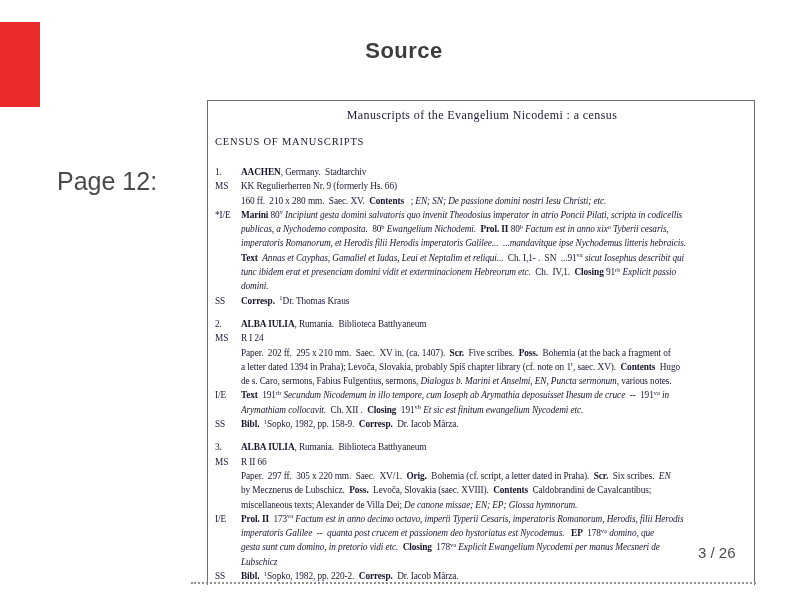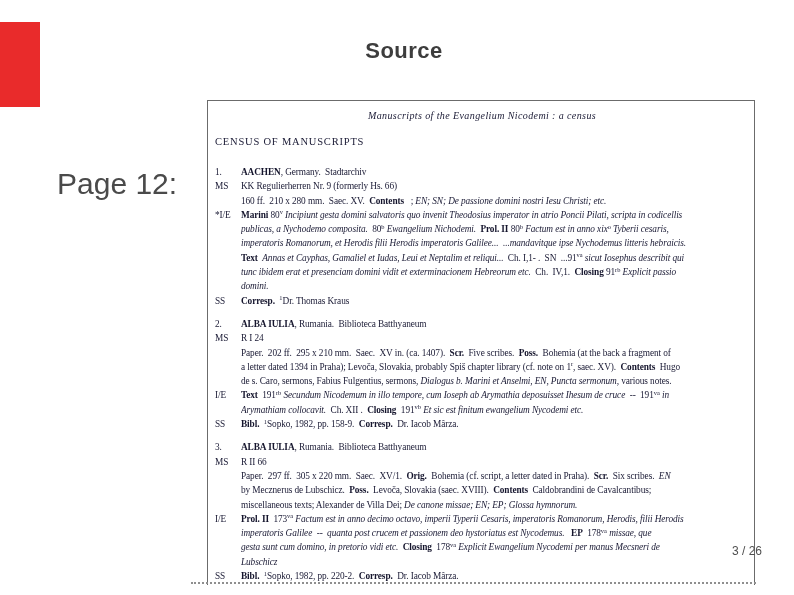--- a/index.html
+++ b/index.html
@@ -5,42 +5,42 @@
   html,body{margin:0;padding:0;}
   body{width:794px;height:595px;background:#ffffff;position:relative;overflow:hidden;
        font-family:"Liberation Sans",sans-serif;}
   .slide{position:absolute;inset:0;border-radius:11px;}
 
   .accent-bar{position:absolute;left:0;top:22px;width:40px;height:85px;background:#e92b2b;}
 
   .slide-title{position:absolute;left:0;top:38px;width:100%;text-align:center;
     transform:translateX(7px);font-size:22px;font-weight:bold;color:#3d3d3d;letter-spacing:.5px;}
 
-  .page-label{position:absolute;left:57px;top:167px;font-size:30px;color:#4a4a4a;}
+  .page-label{position:absolute;left:57px;top:167px;font-size:25px;color:#4a4a4a;}
 
   .scan-box{position:absolute;left:207px;top:100px;width:548px;height:485px;box-sizing:border-box;
     background:#ffffff;border:1px solid #6b6b6b;border-bottom:none;overflow:hidden;
     padding:7px 5px 0 7px;font-family:"Liberation Serif",serif;color:#20203a;}
-  .scan-title{text-align:center;font-style:italic;font-size:10px;line-height:15px;
+  .scan-title{text-align:center;font-size:12px;line-height:15px;
     letter-spacing:.4px;margin-bottom:12px;}
   .scan-heading{font-size:10.5px;line-height:13px;letter-spacing:.8px;}
   .entries{margin-top:17px;}
   .entry + .entry{margin-top:9px;}
   .row{display:flex;font-size:9.3px;line-height:14.3px;letter-spacing:-.1px;}
   .lab{flex:0 0 26px;width:26px;}
   .txt{flex:1;white-space:nowrap;overflow:hidden;}
   .b{font-weight:bold;color:#15152d;}
   .i{font-style:italic;}
   .txt sup{font-size:6.4px;line-height:0;vertical-align:baseline;position:relative;top:-3.5px;letter-spacing:0;}
 
   .dotted-line{position:absolute;left:191px;top:582px;width:565px;height:0;
     border-top:2px dotted #8f8f8f;}
 
-  .page-number{position:absolute;left:698px;top:544px;width:64px;text-align:right;
-    font-size:12px;color:#4f4f4f;z-index:5;background:transparent;}
+  .page-number{position:absolute;left:698px;top:544px;width:64px;text-align:left;
+    font-size:15px;color:#4f4f4f;z-index:5;background:transparent;}
 </style>
 </head>
 <body>
 
 <div class="slide">
 
   <div class="accent-bar"></div>
 
   <div class="slide-title">Source</div>
 
@@ -146,21 +146,21 @@
           <div class="row">
             <span class="lab"></span>
             <span class="txt"><span>miscellaneous texts; Alexander de Villa Dei; </span><span class="i">De canone missae; EN; EP; Glossa hymnorum.</span></span>
           </div>
           <div class="row">
             <span class="lab">I/E</span>
             <span class="txt"><span class="b">Prol. II</span><span> &nbsp;173</span><sup>va</sup><span> </span><span class="i">Factum est in anno decimo octavo, imperii Typerii Cesaris, imperatoris Romanorum, Herodis, filii Herodis</span></span>
           </div>
           <div class="row">
             <span class="lab"></span>
-            <span class="txt"><span class="i">imperatoris Galilee</span><span> &nbsp;-- &nbsp;</span><span class="i">quanta post crucem et passionem deo hystoriatus est Nycodemus.</span><span> &nbsp;&nbsp;</span><span class="b">EP</span><span> &nbsp;178</span><sup>va</sup><span> </span><span class="i">missae, que</span></span>
+            <span class="txt"><span class="i">imperatoris Galilee</span><span> &nbsp;-- &nbsp;</span><span class="i">quanta post crucem et passionem deo hystoriatus est Nycodemus.</span><span> &nbsp;&nbsp;</span><span class="b">EP</span><span> &nbsp;178</span><sup>va</sup><span> </span><span class="i">domino, que</span></span>
           </div>
           <div class="row">
             <span class="lab"></span>
             <span class="txt"><span class="i">gesta sunt cum domino, in pretorio vidi etc.</span><span> &nbsp;</span><span class="b">Closing</span><span> &nbsp;178</span><sup>va</sup><span> </span><span class="i">Explicit Ewangelium Nycodemi per manus Mecsneri de</span></span>
           </div>
           <div class="row">
             <span class="lab"></span>
             <span class="txt"><span class="i">Lubschicz</span></span>
           </div>
           <div class="row">

